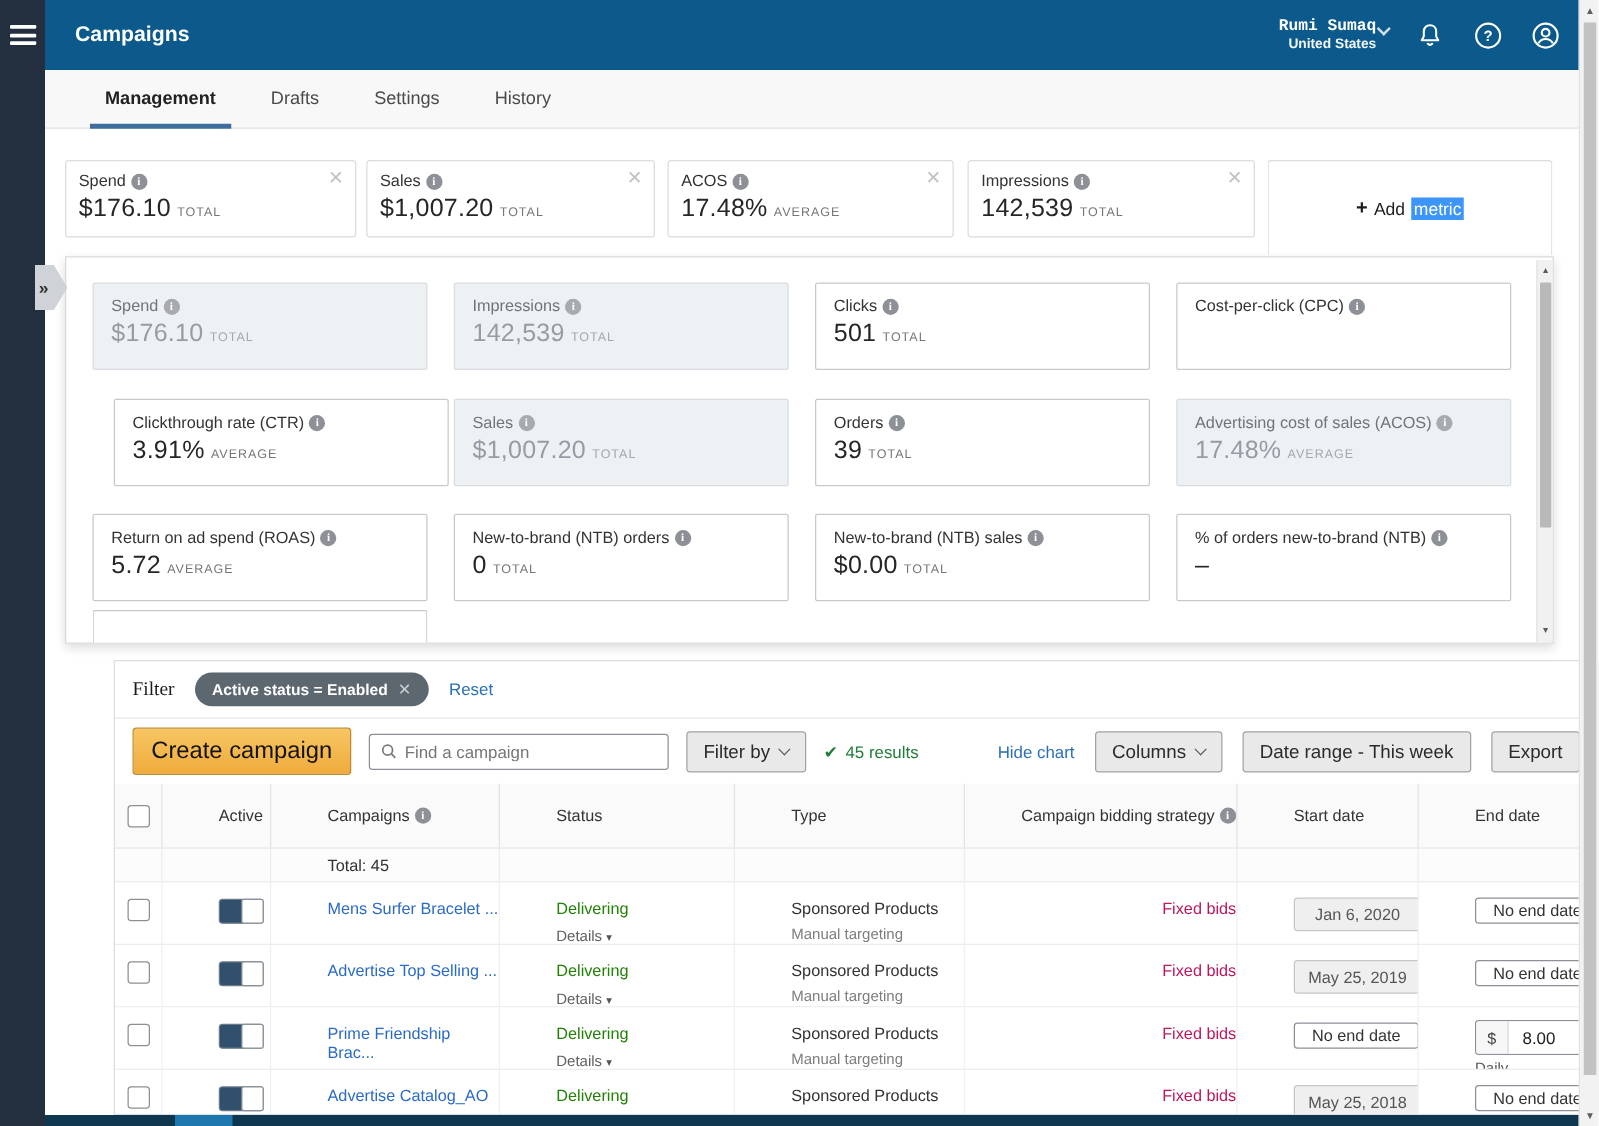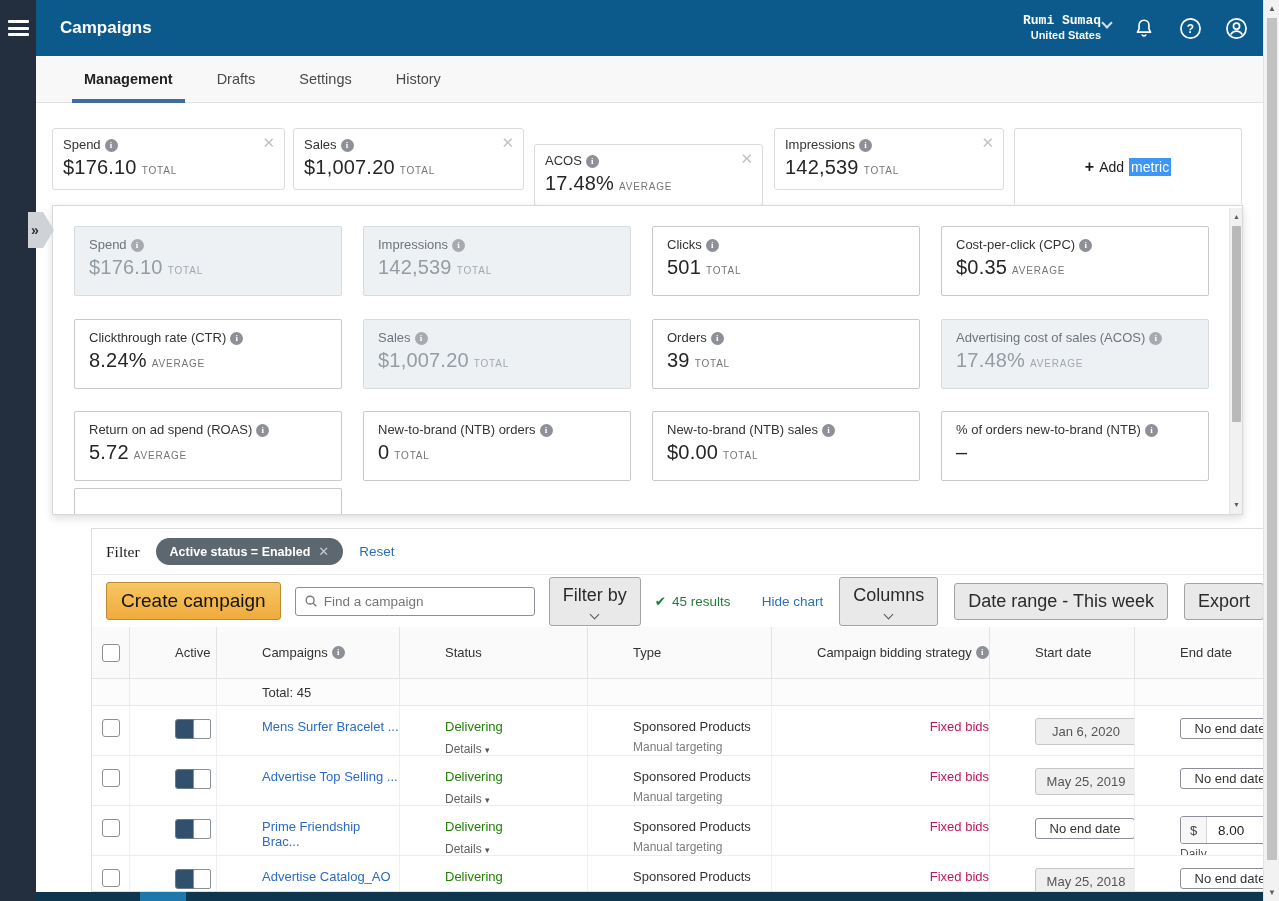--- a/index.html
+++ b/index.html
@@ -77,21 +77,21 @@
   .linkblue { color:#2a70b8; font-size:13.5px; cursor:pointer; text-decoration:none; }
 
   .toolbar { height:52px; display:flex; align-items:center; padding:0 14px; gap:14px; }
   .btn-yellow { background:linear-gradient(#f7c663,#efab3d); border:1px solid #bf8a2f; border-radius:3px;
                 color:#131313; font-size:19px; padding:7px 14px; cursor:pointer; }
   .searchbox { display:flex; align-items:center; width:240px; height:29px; border:1px solid #8d9096; border-radius:3px;
                background:#fff; padding-left:8px; gap:6px; }
   .searchbox input { border:none; outline:none; flex:1; font-size:13.5px; color:#333; font-family:inherit; background:transparent; }
   .searchbox input::placeholder { color:#767676; }
   .btn-gray { background:#e9e9e9; border:1px solid #a3a3a3; border-radius:3px; color:#2b2b2b;
-              font-size:18px; padding:7px 13px; cursor:pointer; display:flex; align-items:center; gap:8px;flex-direction:column; }
+              font-size:15px; padding:7px 13px; cursor:pointer; display:flex; align-items:center; gap:8px; }
   .chev-dn { width:7px; height:7px; border-right:1.5px solid #555; border-bottom:1.5px solid #555;
              transform:rotate(45deg); margin-top:-3px; }
   .results { color:#217c3b; font-size:13.5px; display:flex; align-items:center; gap:6px; }
   .toolbar-right { margin-left:auto; display:flex; align-items:center; gap:16px; }
 
   
   .tbl-head, .tbl-total, .tbl-row { display:grid;
       grid-template-columns:38px 52px 148px 153px 149px 183px 110px 110px 233px 1fr;gap:35px; }
   .tbl-head { height:52px; background:#fafafa; border-bottom:1px solid #e3e3e3; }
   .tbl-head > div { display:flex; align-items:center; padding-left:10px; font-size:13px; color:#333;
@@ -192,21 +192,21 @@
   <div class="card" style="left:52px; width:233px;">
     <div class="metric-label"><span>Spend</span><span class="info">i</span></div>
     <div class="metric-value"><span>$176.10</span><span class="agg">TOTAL</span></div>
     <div class="close-x">✕</div>
   </div>
   <div class="card" style="left:293px; width:231px;">
     <div class="metric-label"><span>Sales</span><span class="info">i</span></div>
     <div class="metric-value"><span>$1,007.20</span><span class="agg">TOTAL</span></div>
     <div class="close-x">✕</div>
   </div>
-  <div class="card" style="left:534px; width:229px;margin-top:16px;">
+  <div class="card" style="left:534px; width:229px;">
     <div class="metric-label"><span>ACOS</span><span class="info">i</span></div>
     <div class="metric-value"><span>17.48%</span><span class="agg">AVERAGE</span></div>
     <div class="close-x">✕</div>
   </div>
   <div class="card" style="left:774px; width:230px;">
     <div class="metric-label"><span>Impressions</span><span class="info">i</span></div>
     <div class="metric-value"><span>142,539</span><span class="agg">TOTAL</span></div>
     <div class="close-x">✕</div>
   </div>
   <div class="addcard">
@@ -223,26 +223,25 @@
     <div class="pcard sel" style="left:310px; top:20px;">
       <div class="metric-label"><span>Impressions</span><span class="info">i</span></div>
       <div class="metric-value"><span>142,539</span><span class="agg">TOTAL</span></div>
     </div>
     <div class="pcard" style="left:599px; top:20px;">
       <div class="metric-label"><span>Clicks</span><span class="info">i</span></div>
       <div class="metric-value"><span>501</span><span class="agg">TOTAL</span></div>
     </div>
     <div class="pcard" style="left:888px; top:20px;">
       <div class="metric-label"><span>Cost-per-click (CPC)</span><span class="info">i</span></div>
-      <div class="metric-value"><span>$0.35</span><span class="agg">AVERAGE</span></div>
-    </div>
-
-    <div class="pcard" style="left:21px; top:113px;">
+    </div>
+
+    <div class="pcard" style="left:38px; top:113px;">
       <div class="metric-label"><span>Clickthrough rate (CTR)</span><span class="info">i</span></div>
-      <div class="metric-value"><span>8.24%</span><span class="agg">AVERAGE</span></div>
+      <div class="metric-value"><span>3.91%</span><span class="agg">AVERAGE</span></div>
     </div>
     <div class="pcard sel" style="left:310px; top:113px;">
       <div class="metric-label"><span>Sales</span><span class="info">i</span></div>
       <div class="metric-value"><span>$1,007.20</span><span class="agg">TOTAL</span></div>
     </div>
     <div class="pcard" style="left:599px; top:113px;">
       <div class="metric-label"><span>Orders</span><span class="info">i</span></div>
       <div class="metric-value"><span>39</span><span class="agg">TOTAL</span></div>
     </div>
     <div class="pcard sel" style="left:888px; top:113px;">

